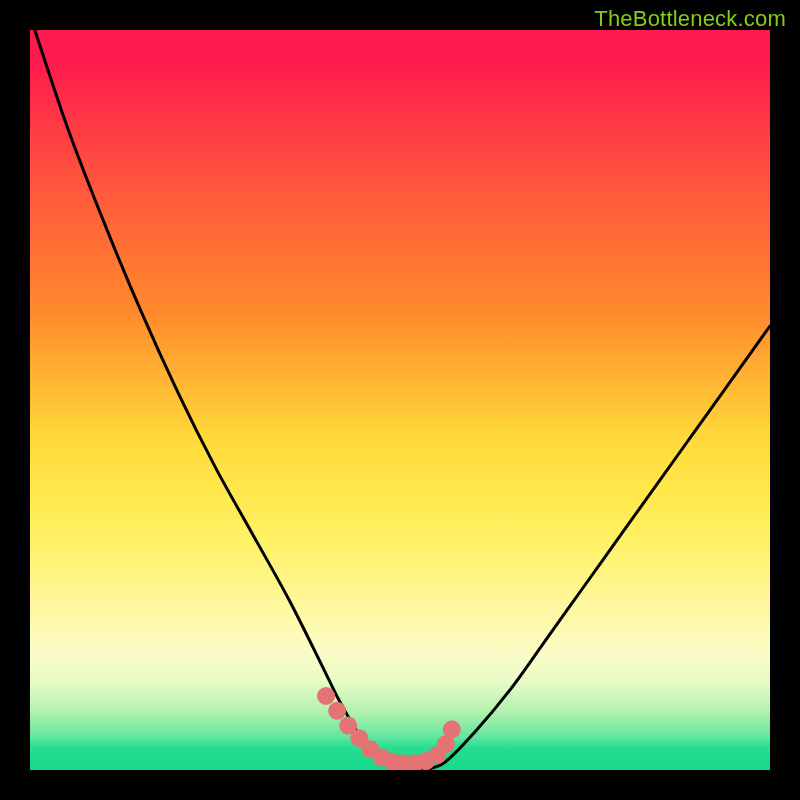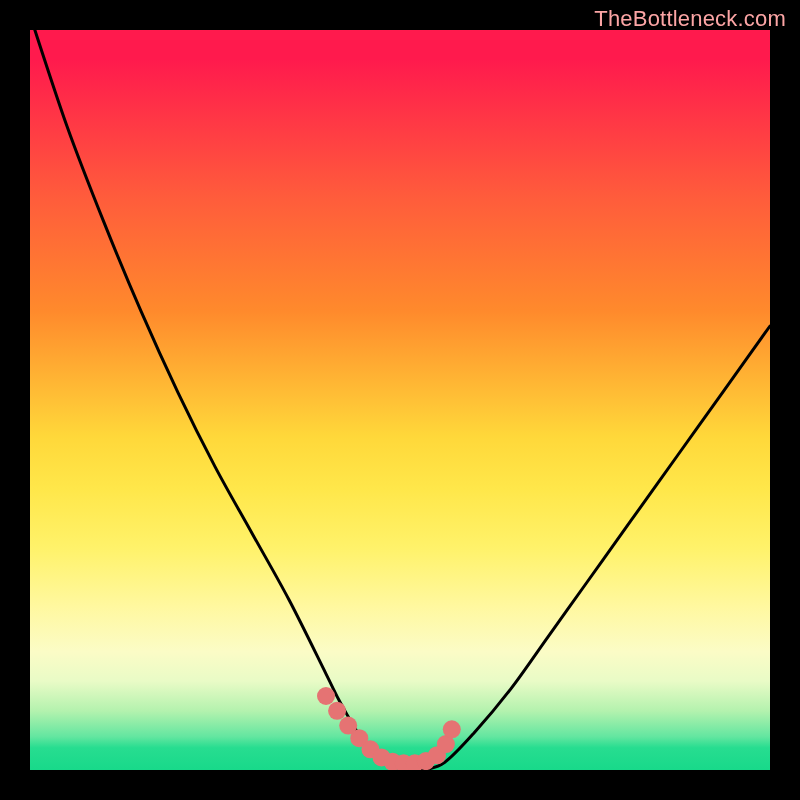--- a/index.html
+++ b/index.html
@@ -40,21 +40,21 @@
       #b4f2ae 92%,
       #63e6a0 95.5%,
       #27dd90 97%,
       #18d98a 100%
     );
   }
   .watermark {
     position: absolute;
     top: 6px;
     right: 14px;
-    color: #fca5a5;
+    color: #84cc16;
     font-size: 22px;
     font-weight: 500;
     letter-spacing: 0.2px;
     user-select: none;
   }
   svg.curve {
     position: absolute;
     left: 0;
     top: 0;
     width: 740px;

